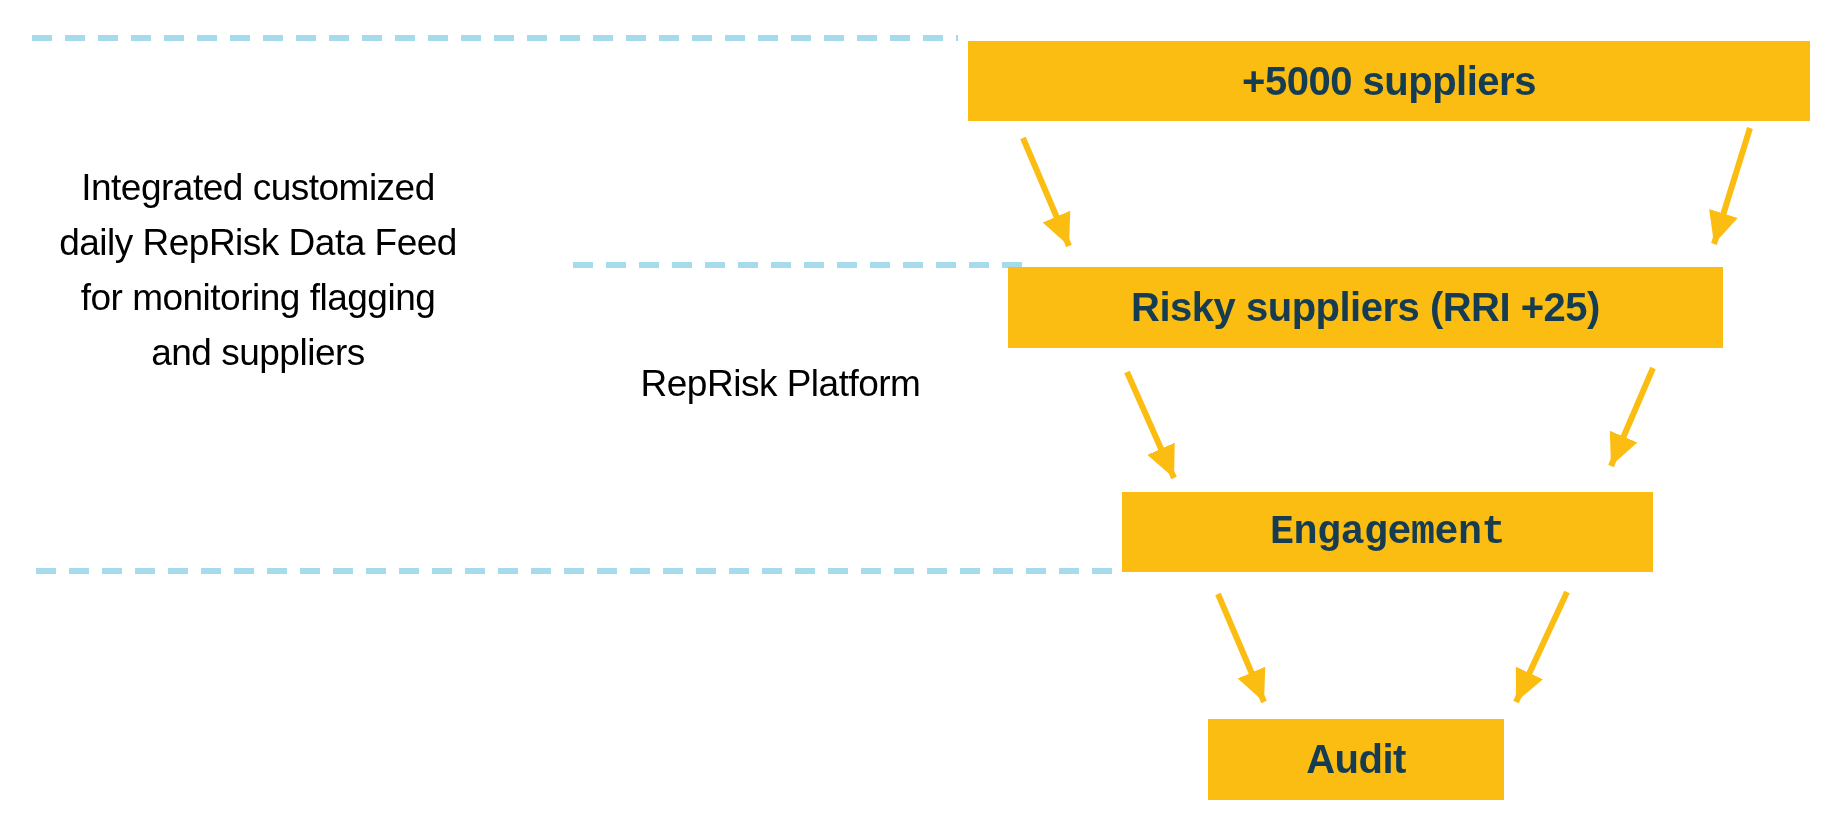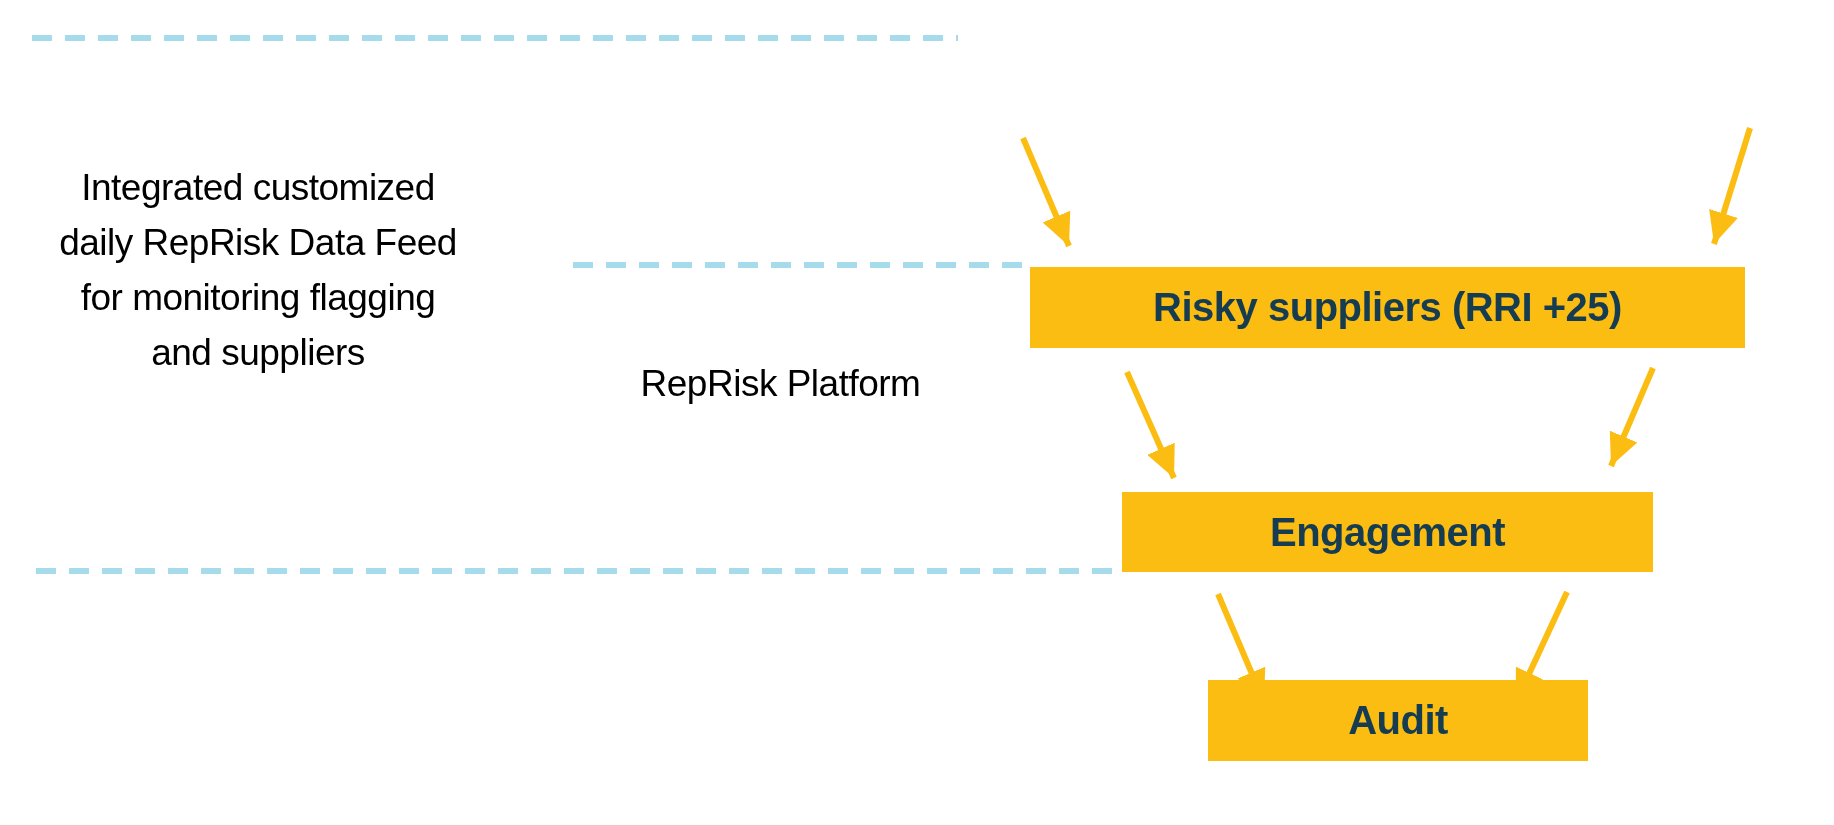--- a/index.html
+++ b/index.html
@@ -37,23 +37,23 @@
     justify-content: center;
   }
   .stage-bar .stage-label {
     color: var(--navy);
     font-size: 40px;
     font-weight: bold;
     letter-spacing: -0.5px;
     white-space: nowrap;
   }
   .stage-bar.s0 { left: 968px;  top: 41px;  width: 842px; height: 80px; }
-  .stage-bar.s1 { left: 1030px; top: 267px; width: 715px; height: 81px; }
-  .stage-bar.s2 { left: 1122px; top: 492px; width: 531px; height: 80px; }
-  .stage-bar.s3 { left: 1208px; top: 680px; width: 380px; height: 81px; }
+  .stage-bar.s1 { left: 1008px; top: 267px; width: 715px; height: 81px; }
+  .stage-bar.s2 { left: 1122px; top: 492px; width: 531px; height: 80px; font-family: Liberation Mono, monospace; }
+  .stage-bar.s3 { left: 1208px; top: 719px; width: 296px; height: 81px; }
   .annotation {
     position: absolute;
     text-align: center;
     color: var(--ink);
     font-size: 37px;
     line-height: 55px;
     letter-spacing: -0.5px;
   }
   .annotation.a0 { left: 30px;  top: 160px; width: 456px; text-align: center; }
   .annotation.a1 { left: 553px; top: 356px; width: 455px; }
@@ -94,20 +94,23 @@
       </marker>
     </defs>
     <line x1="1023" y1="138" x2="1069" y2="246" marker-end="url(#ah)"></line>
     <line x1="1750" y1="128" x2="1714" y2="244" marker-end="url(#ah)"></line>
     <line x1="1127" y1="372" x2="1174" y2="478" marker-end="url(#ah)"></line>
     <line x1="1653" y1="368" x2="1611" y2="466" marker-end="url(#ah)"></line>
     <line x1="1218" y1="594" x2="1264" y2="702" marker-end="url(#ah)"></line>
     <line x1="1567" y1="592" x2="1516" y2="702" marker-end="url(#ah)"></line>
   </svg>
 
+  <div class="stage-bar s0">
+    <span class="stage-label">+5000 suppliers</span>
+  </div>
   <div class="stage-bar s1">
     <span class="stage-label">Risky suppliers (RRI +25)</span>
   </div>
   <div class="stage-bar s2">
     <span class="stage-label">Engagement</span>
   </div>
   <div class="stage-bar s3">
     <span class="stage-label">Audit</span>
   </div>
 

